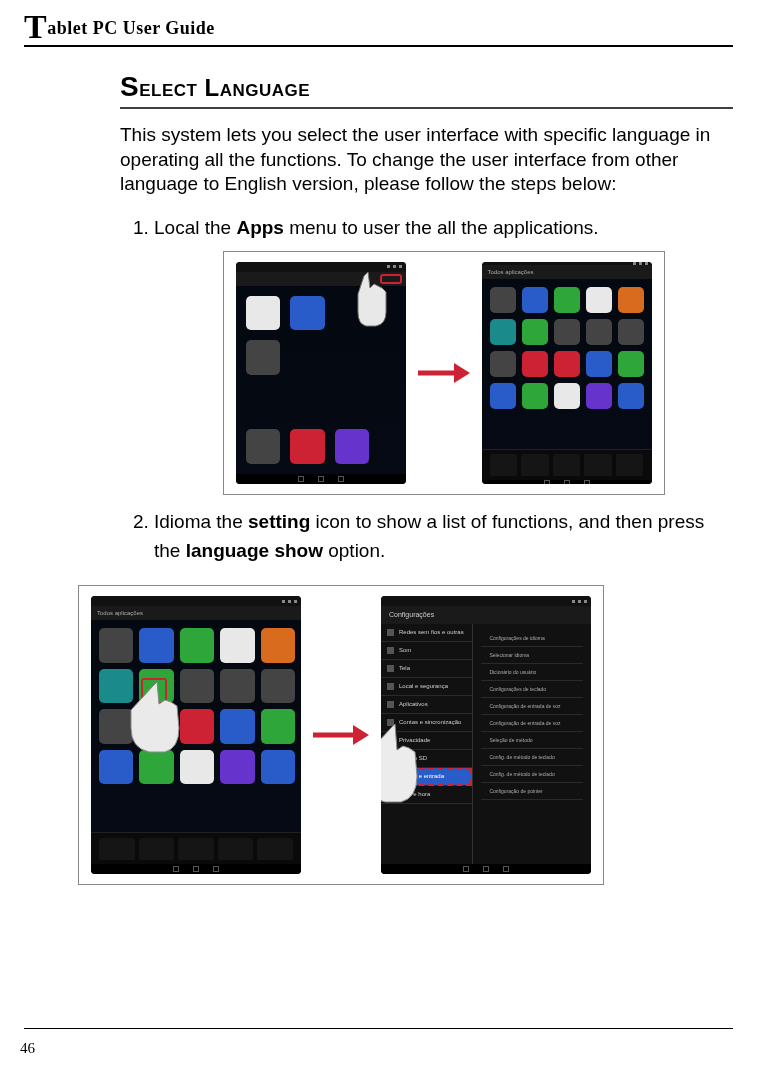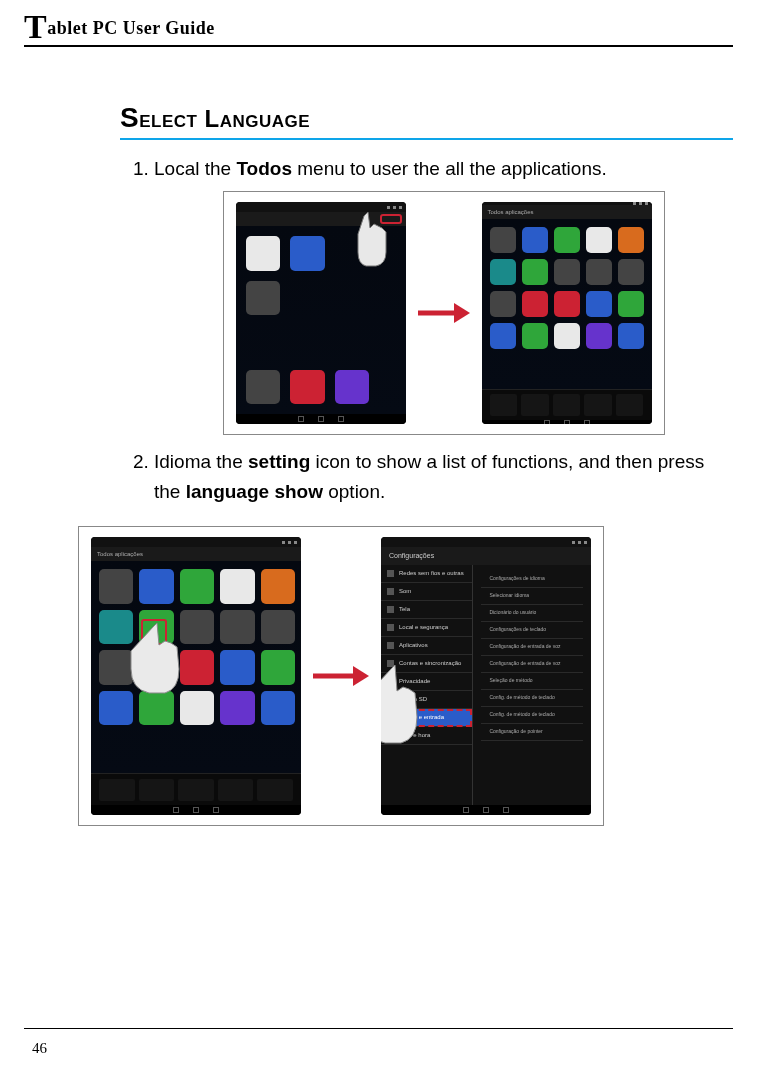--- a/index.html
+++ b/index.html
@@ -12,38 +12,38 @@
     position: relative;
     padding: 18px 28px 24px 24px;
   }
   .running-head {
     font-family: Georgia, serif;
     font-weight: bold;
     font-size: 18px;
     letter-spacing: 0.5px;
     padding-bottom: 6px;
     border-bottom: 2px solid #000;
-    margin-bottom: 55px;
+    margin-bottom: 24px;
   }
   .running-head .big-cap {
     font-size: 34px;
     line-height: 0;
     vertical-align: -4px;
   }
   .content {
     padding-left: 96px;
   }
   .section-title {
     font-family: Arial, Helvetica, sans-serif;
     font-weight: bold;
     font-size: 24px;
     font-variant: small-caps;
     letter-spacing: 0.5px;
     padding-bottom: 4px;
-    border-bottom: 2px solid #0ea5e9;
+    border-bottom: 2px solid #404040;
     margin-bottom: 14px;
   }
   .section-title::first-letter { font-size: 28px; }
   .intro {
     font-family: Arial, Helvetica, sans-serif;
     font-size: 19px;
     line-height: 1.3;
     margin-bottom: 16px;
   }
   ol.steps {
@@ -207,21 +207,21 @@
     background: #1a1a1a;
     color: #ccc;
     font-size: 7px;
     display: flex;
     align-items: center;
     padding: 0 8px;
   }
   .pagenum {
     position: absolute;
     bottom: 22px;
-    left: 32px;
+    left: 20px;
     font-family: Georgia, serif;
     font-size: 15px;
   }
   .footer-rule {
     position: absolute;
     bottom: 50px;
     left: 24px;
     right: 28px;
     border-top: 1.5px solid #000;
   }
@@ -230,24 +230,25 @@
 <body>
 
 <div class="running-head">
   <span class="big-cap">T</span><span>ablet PC User Guide</span>
 </div>
 
 <div class="content">
 
   <div class="section-title">Select Language</div>
 
+  <p class="intro">This system lets you select the user interface with specific language in operating all the functions. To change the user interface from other language to English version, please follow the steps below:</p>
 
   <ol class="steps">
     <li>
-      <span>Local the </span><span class="b">Todos</span><span> menu to user the all the applications.</span>
+      <span>Local the </span><span class="b">Apps</span><span> menu to user the all the applications.</span>
 
       <div class="figure">
         <div class="fig-frame">
 
           <div class="tablet">
             <div class="topbar">
                 <div class="dot"></div>
                 <div class="dot"></div>
                 <div class="dot"></div>
               </div>

